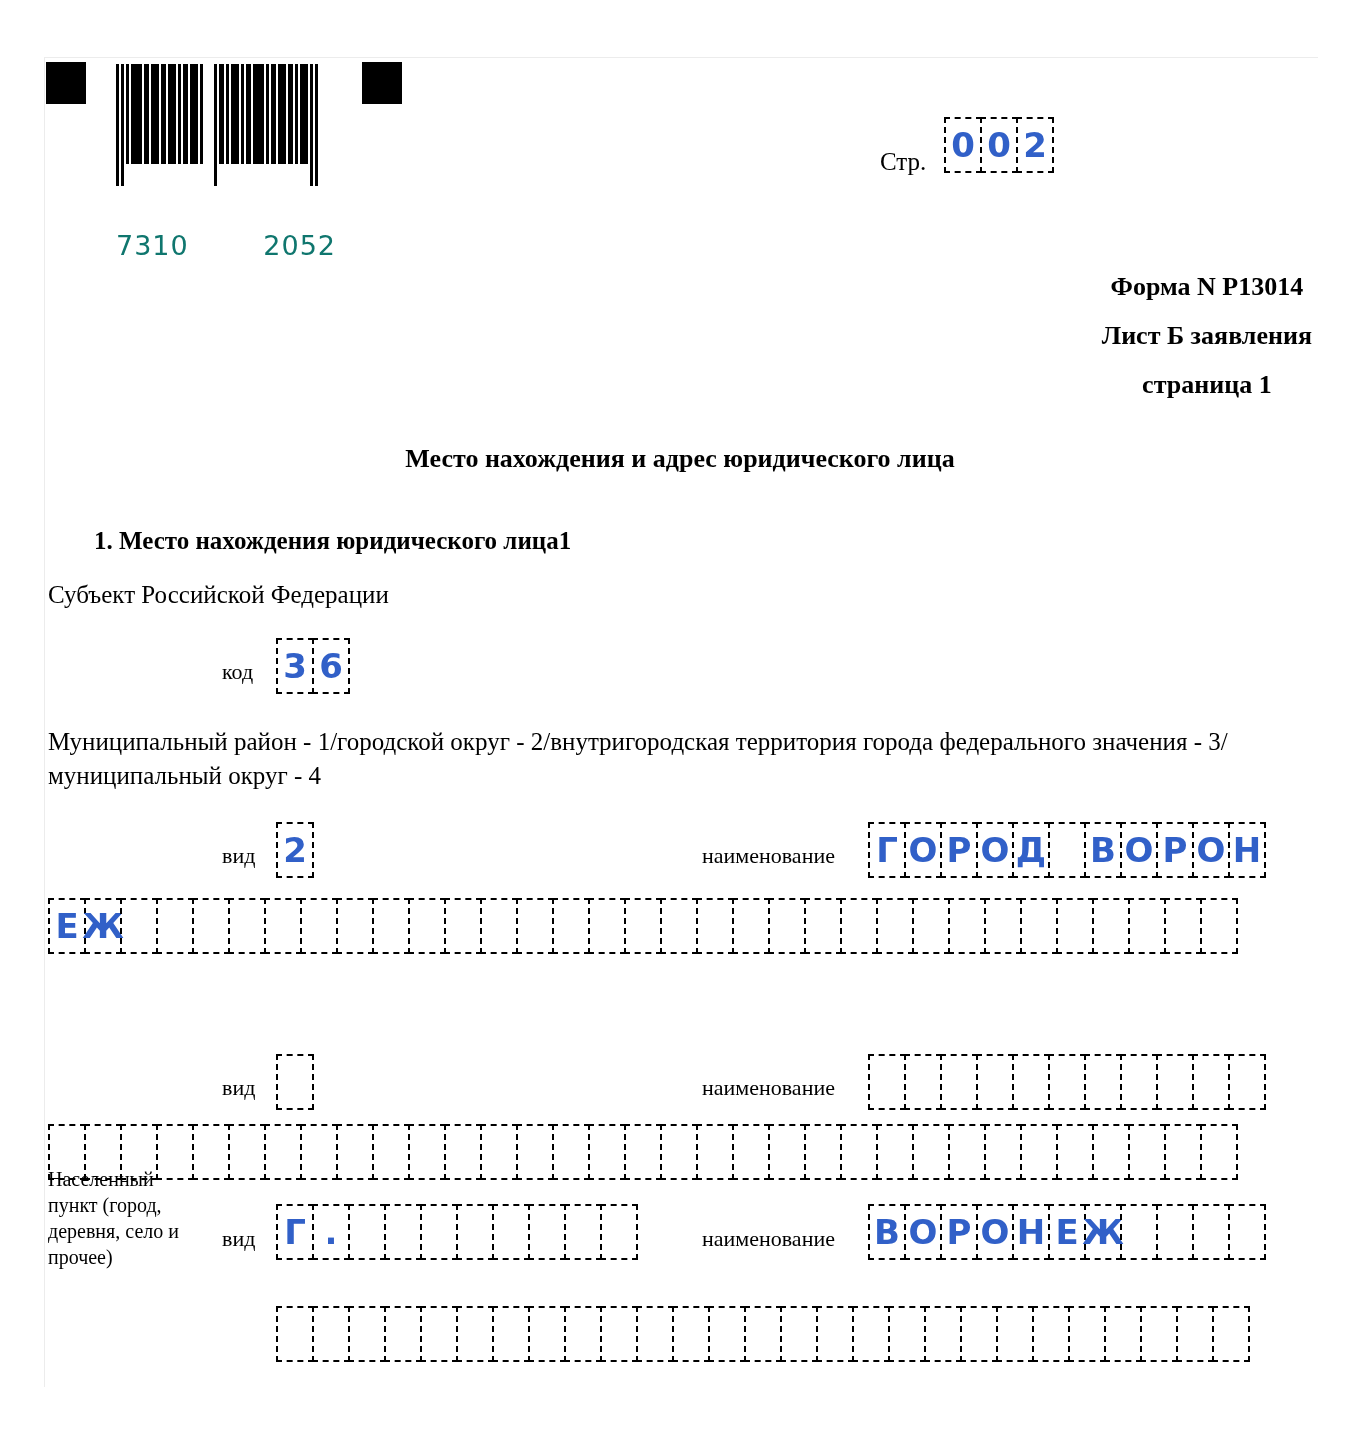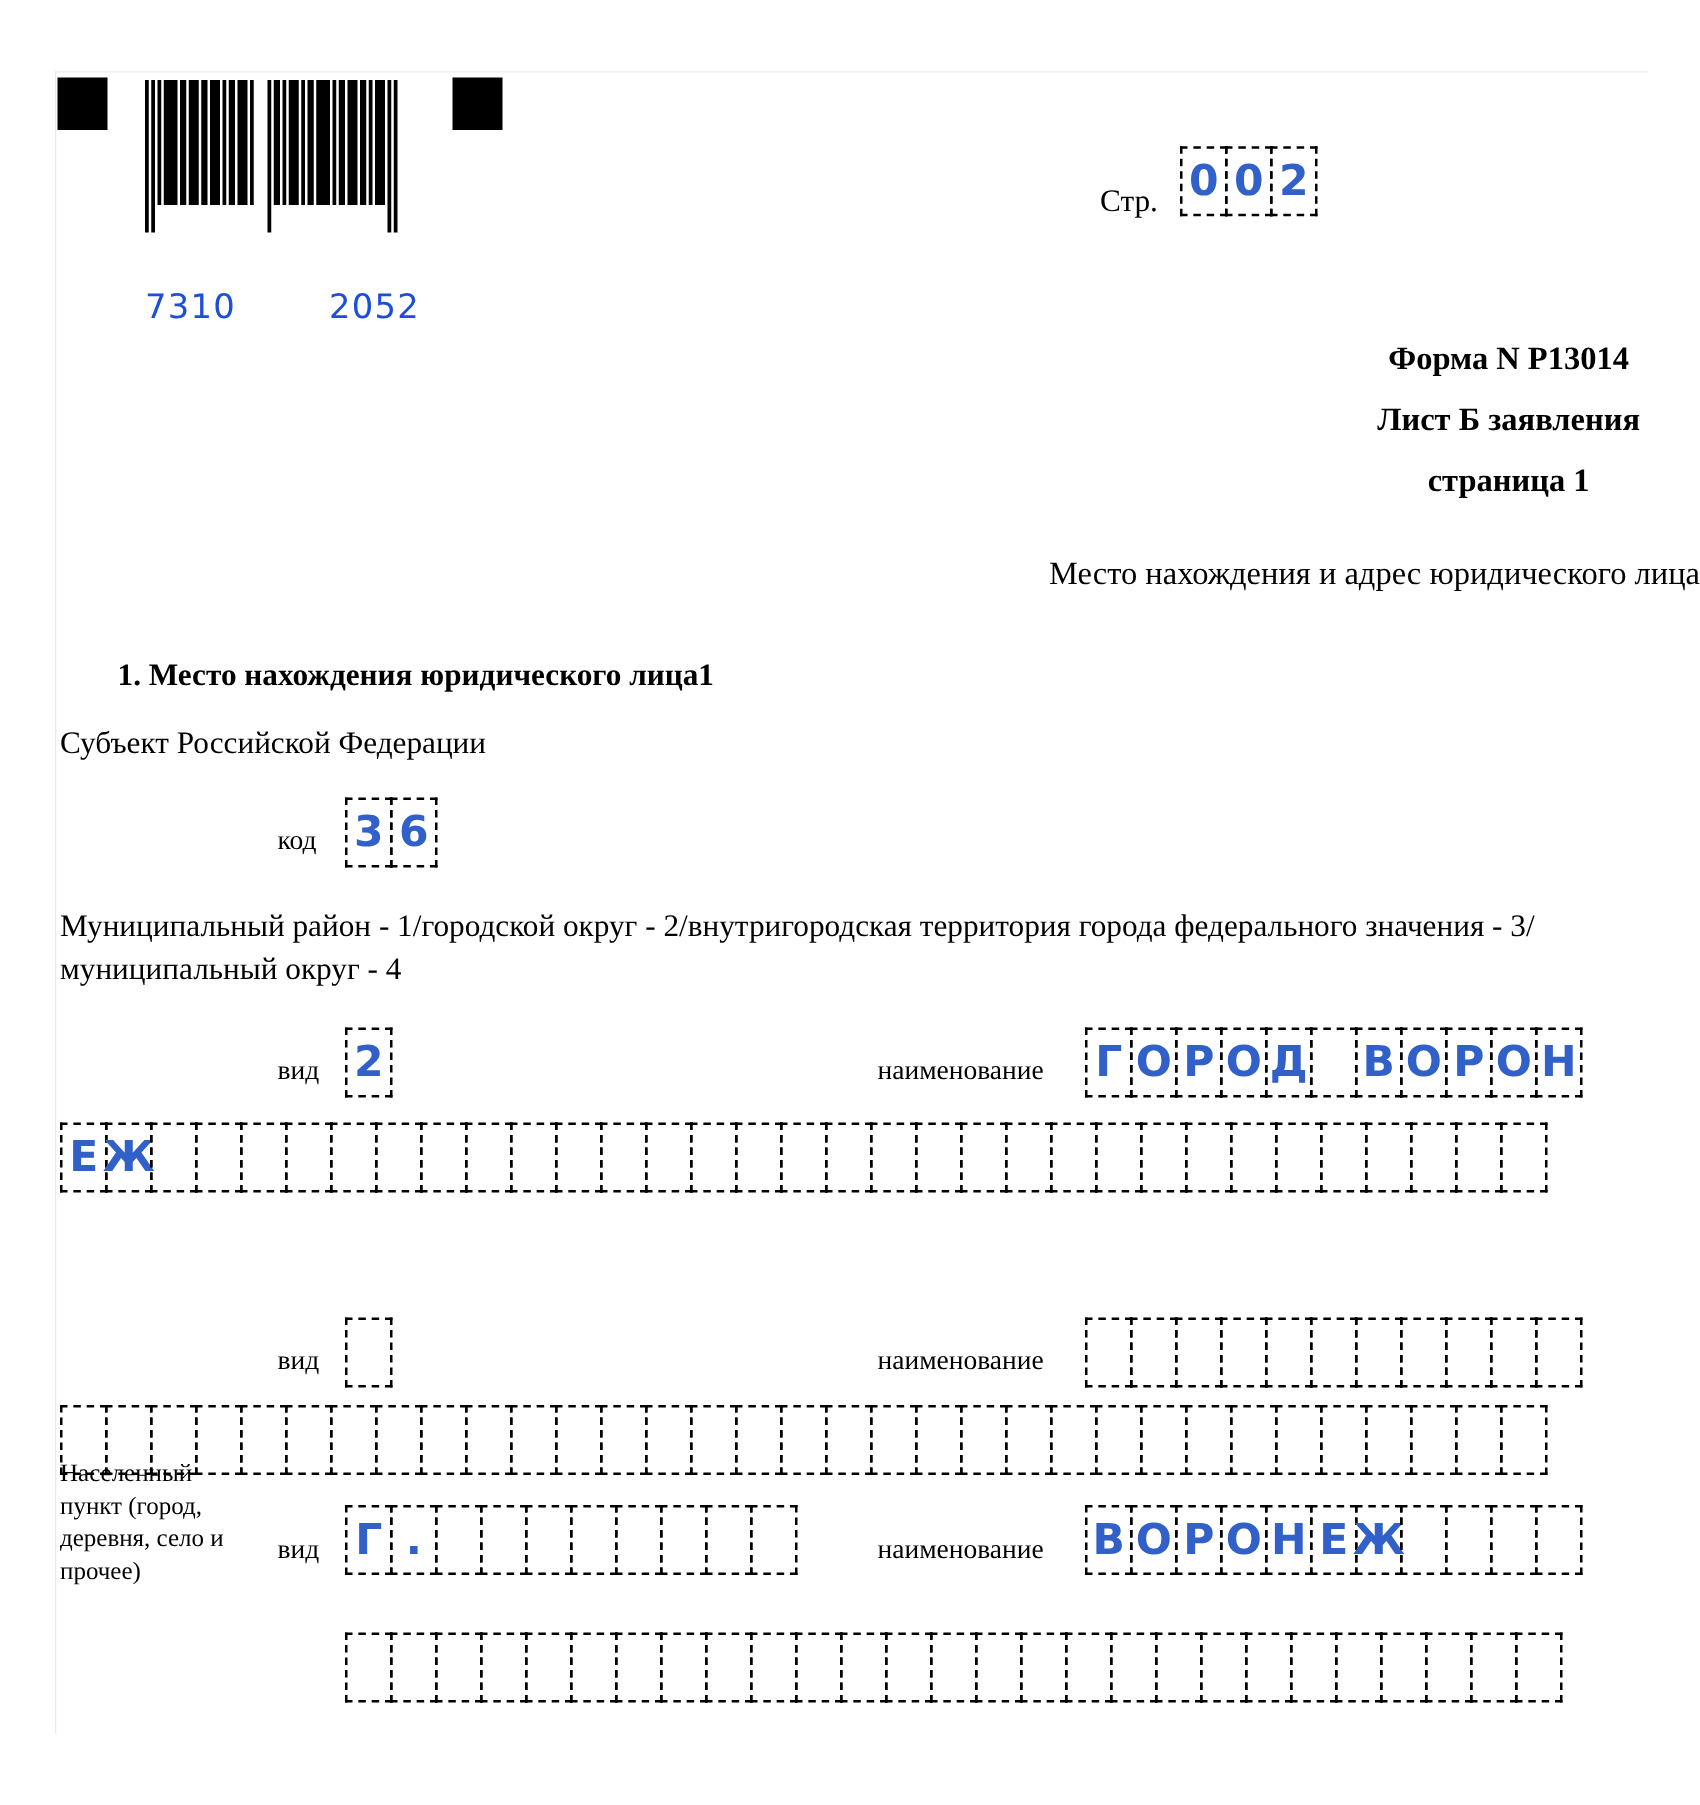--- a/index.html
+++ b/index.html
@@ -74,21 +74,21 @@
 
   .barcode-digits {
     position: absolute;
     left: 70px; top: 168px;
     width: 220px;
     display: flex;
     justify-content: space-between;
     font-family: "DejaVu Sans", sans-serif;
     font-size: 27px;
     letter-spacing: 1px;
-    color: #1d4ed8;
+    color: #0f766e;
   }
 
   
   .stranica {
     position: absolute;
     left: 880px; top: 148px;
     font-size: 25px;
   }
   .page-cells {
     position: absolute;
@@ -122,22 +122,22 @@
     font-weight: bold;
     font-size: 26px;
     line-height: 49px;
   }
 
   
   .doc-title {
     position: absolute;
     left: 0; top: 444px;
     width: 1360px;
-    text-align: right;
-    font-weight: normal;
+    text-align: center;
+    font-weight: bold;
     font-size: 26px;
   }
   .section-title {
     position: absolute;
     left: 48px; top: 527px;
     font-weight: bold;
     font-size: 25px;
     margin-left: 46px;
   }
   .plain {

